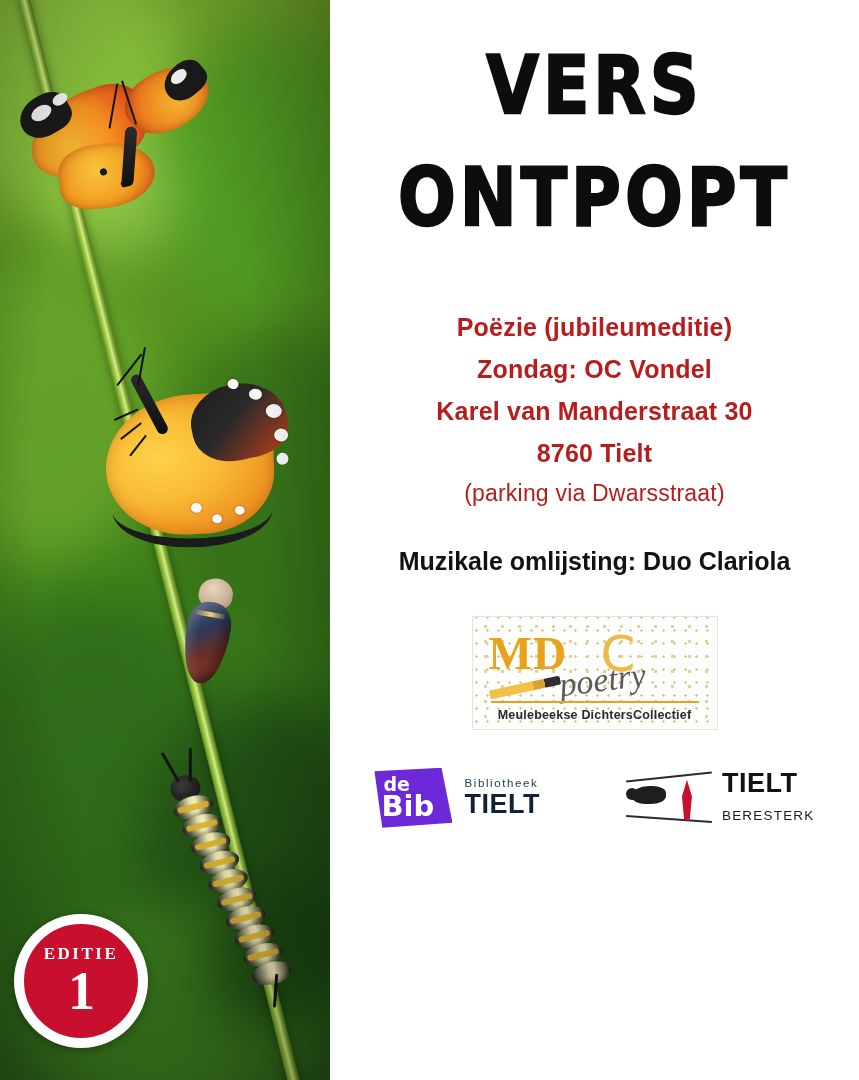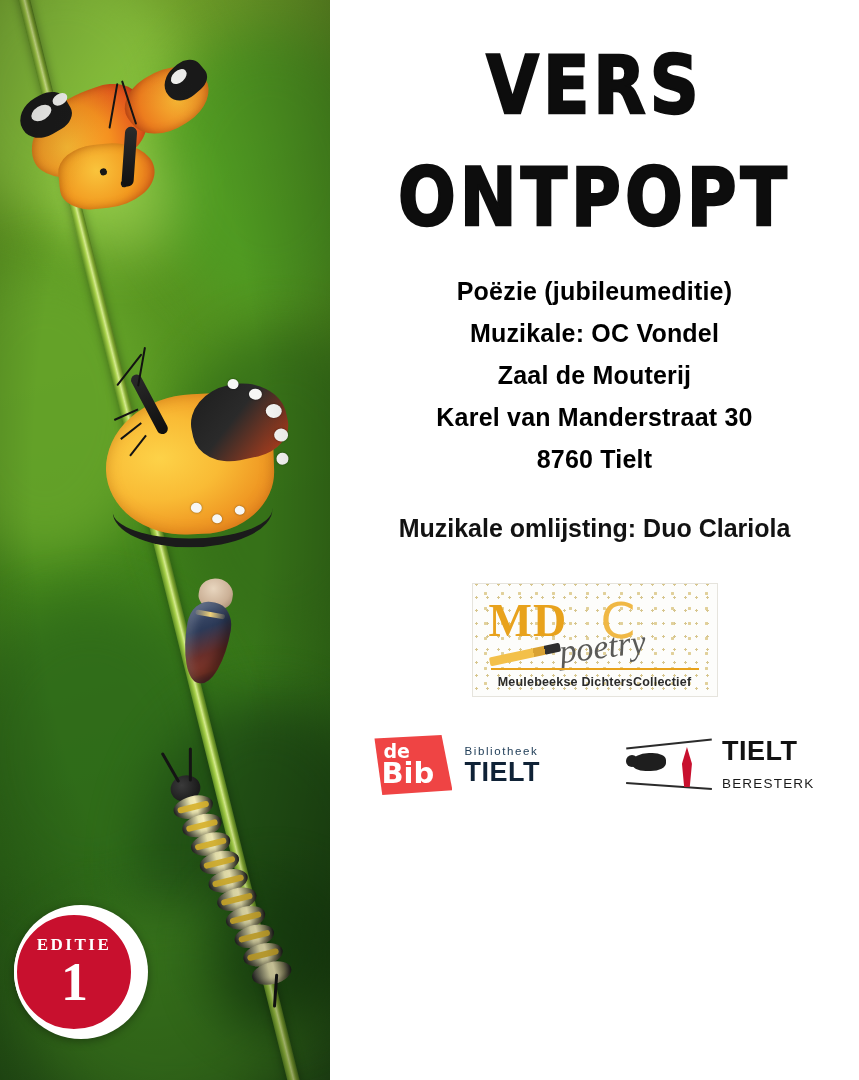--- a/index.html
+++ b/index.html
@@ -250,28 +250,29 @@
   .cat .head {
     position: absolute; left: 8px; top: 6px; width: 30px; height: 26px;
     background: radial-gradient(circle at 40% 35%, #3a3a3a 0%, #1b1b1b 70%);
     border-radius: 50%;
   }
 
   
   .badge {
     position: absolute;
     left: 14px;
-    bottom: 41px;
+    bottom: 32px;
     width: 134px;
     height: 134px;
     border-radius: 50%;
     background: #ffffff;
     box-shadow: 0 2px 10px rgba(0,0,0,.35);
     display: flex;
     align-items: center;
+    justify-content: center;
   }
   .badge-inner {
     width: 114px; height: 114px;
     border-radius: 50%;
     background: #c8102e;
     border: 3px solid #ffffff;
     display: flex;
     flex-direction: column;
     align-items: center;
     justify-content: center;
@@ -312,22 +313,22 @@
     line-height: 1.0;
     -webkit-text-stroke: 2px #0d0d0d;
     transform: scaleY(1.18);
     transform-origin: center top;
     margin: 0 auto;
   }
   .title-line.l1 { margin-bottom: 44px; }
   .title-line.l2 { margin-bottom: 0; }
 
   .info-block {
-    margin-top: 44px;
-    color: #000000;
+    margin-top: 80px;
+    color: #b91c1c;
   }
   .info-line {
     font-size: 25px;
     font-weight: bold;
     line-height: 1.68;
     letter-spacing: .2px;
   }
   .info-line.light {
     font-weight: normal;
     font-size: 23px;
@@ -417,21 +418,21 @@
   }
   
   .bib {
     display: flex;
     align-items: center;
     gap: 12px;
   }
   .bib-mark {
     position: relative;
     width: 78px; height: 60px;
-    background: #ef4444;
+    background: #6d28d9;
     clip-path: polygon(0 6%, 86% 0, 100% 92%, 10% 100%);
     color: #ffffff;
   }
   .bib-de {
     position: absolute; left: 9px; top: 5px;
     font-size: 19px; font-weight: bold;
     font-family: "DejaVu Sans", sans-serif;
   }
   .bib-bib {
     position: absolute; left: 7px; top: 24px;
@@ -602,24 +603,24 @@
 
   <div class="content">
 
     <div class="title-block">
       <div class="title-line l1">VERS</div>
       <div class="title-line l2">ONTPOPT</div>
     </div>
 
     <div class="info-block">
       <div class="info-line">Poëzie (jubileumeditie)</div>
-      <div class="info-line">Muzikale: OC Vondel</div>
-      <div class="info-line">Zaal de Mouterij</div>
+      <div class="info-line">Zondag: OC Vondel</div>
       <div class="info-line">Karel van Manderstraat 30</div>
       <div class="info-line">8760 Tielt</div>
+      <div class="info-line light">(parking via Dwarsstraat)</div>
     </div>
 
     <div class="music-line">Muzikale omlijsting: Duo Clariola</div>
 
     <div class="mdc-logo">
       <div class="mdc-dots"></div>
       <div class="mdc-m"><span>M</span><span>D</span></div>
       <div class="mdc-c">C</div>
       <div class="mdc-poetry">poetry</div>
       <div class="mdc-pencil"></div>

